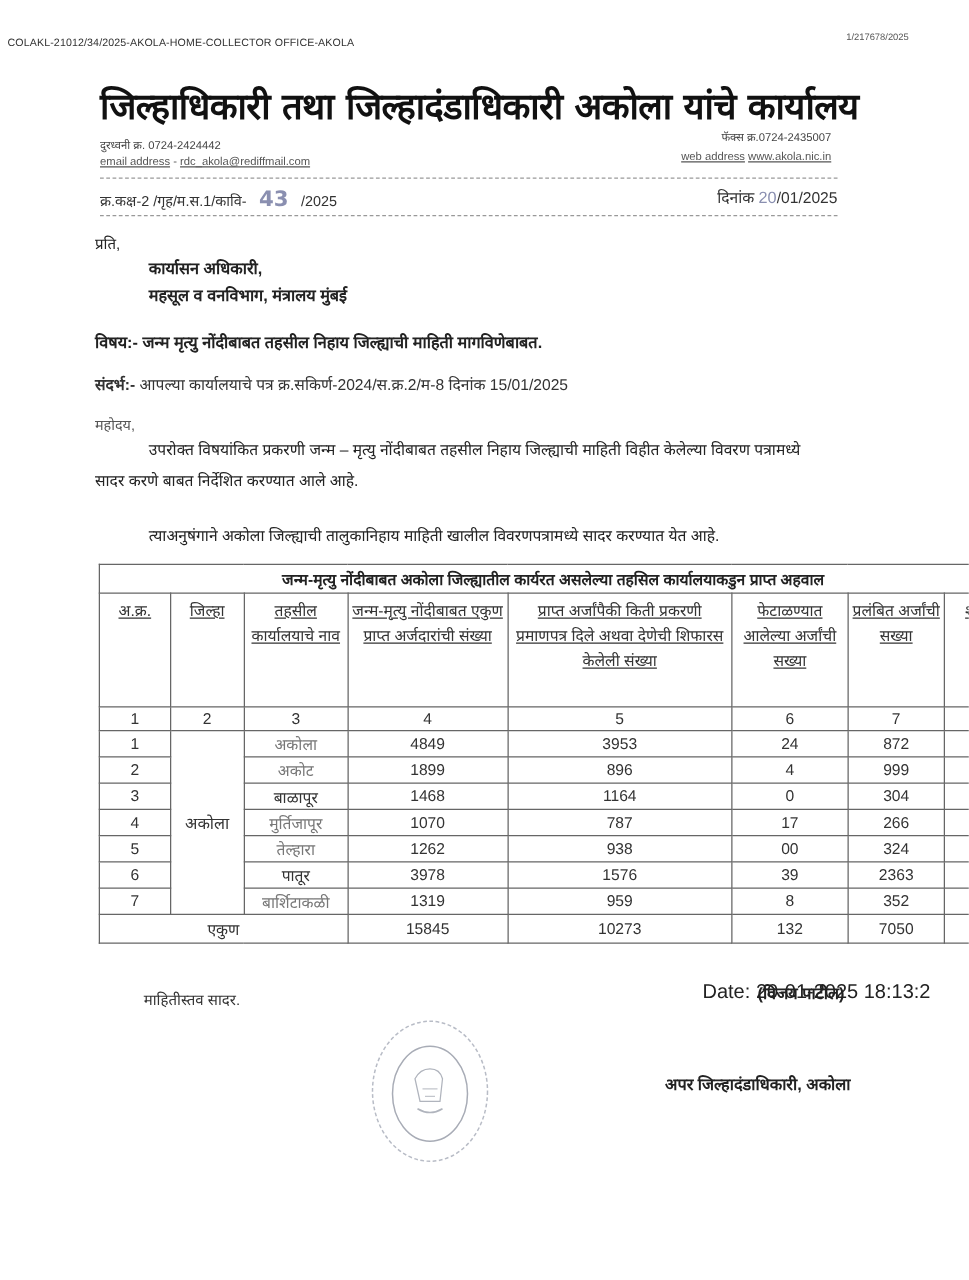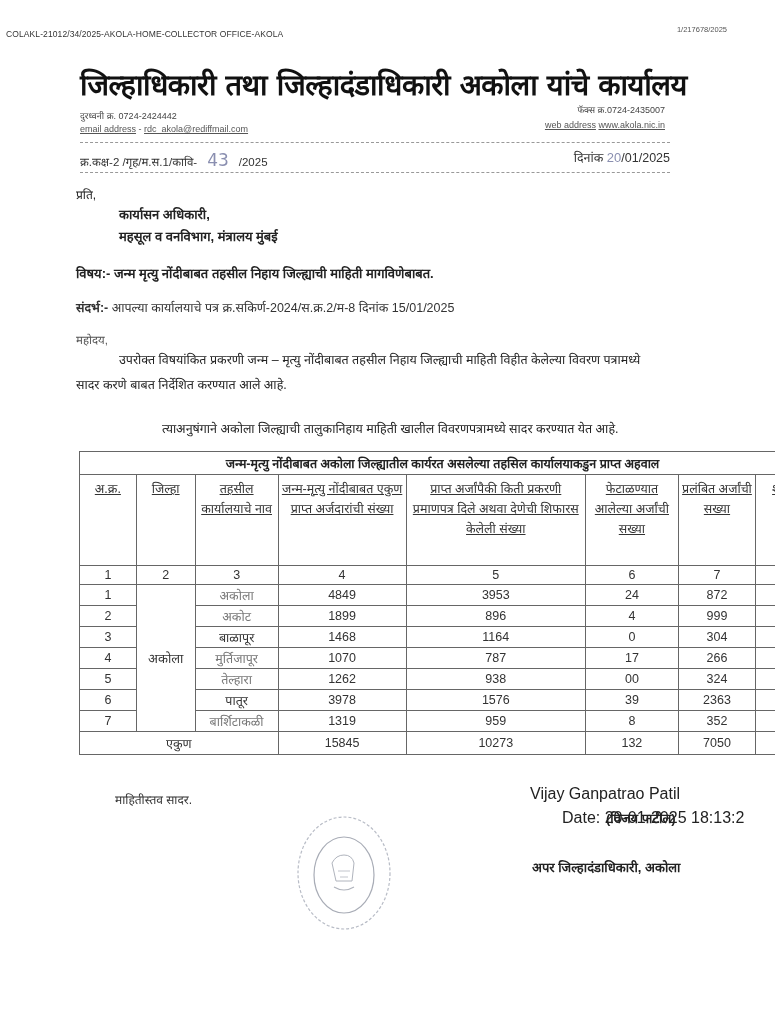--- a/index.html
+++ b/index.html
@@ -11,33 +11,33 @@
   .doc-id { left: 6px; top: 29px; font-size: 8.5px; letter-spacing: 0.1px; color: #333; }
   .page-ref { right: 48px; top: 25px; font-size: 7.5px; color: #555; }
   .office-title { left: 80px; top: 64px; font-size: 29px; font-weight: bold; color: #111; letter-spacing: -0.5px; white-space: nowrap; font-family: "DejaVu Sans", sans-serif; }
   .phone { left: 80px; top: 109px; font-size: 9px; color: #444; }
   .email { left: 80px; top: 124px; font-size: 9px; color: #555; }
   .email span, .web span { text-decoration: underline; }
   .fax { right: 110px; top: 103px; font-size: 9px; color: #444; }
   .web { right: 110px; top: 120px; font-size: 9px; color: #555; }
   .rule { left: 80px; width: 590px; border-top: 1px dashed #999; height: 0; }
   .ref-no { left: 80px; top: 150px; font-size: 11.5px; color: #333; }
-  .ref-no .hand { color: #8a8fb0; font-size: 17px; font-family: "DejaVu Sans", sans-serif; margin: 0 10px; }
+  .ref-no .hand { color: #8a8fb0; font-size: 17px; font-family: "DejaVu Sans", sans-serif; margin: 0 10px; font-weight: bold; }
   .date { right: 105px; top: 149px; font-size: 12.5px; color: #333; }
   .date .hand { color: #8a8fb0; font-size: 13px; }
   .to { left: 76px; top: 186px; font-size: 12px; color: #222; }
   .addr1 { left: 119px; top: 205px; font-size: 13px; font-weight: bold; color: #222; }
   .addr2 { left: 119px; top: 227px; font-size: 13px; font-weight: bold; color: #222; }
   .subject { left: 76px; top: 264px; font-size: 13px; font-weight: bold; color: #222; }
   .reference { left: 76px; top: 299px; font-size: 12.5px; color: #333; }
   .reference b { font-weight: bold; }
   .salutation { left: 76px; top: 332px; font-size: 11.5px; color: #555; }
   .para1 { left: 119px; top: 351px; font-size: 12.5px; color: #222; white-space: nowrap; }
   .para1b { left: 76px; top: 376px; font-size: 12.5px; color: #222; }
-  .para2 { left: 119px; top: 420px; font-size: 12.5px; color: #222; margin-left: 43px; }
+  .para2 { left: 119px; top: 420px; font-size: 12.5px; color: #222; }
 
   table.report {
     position: absolute; left: 79px; top: 451px; width: 727px;
     border-collapse: collapse; font-size: 12.5px; color: #333;
   }
   table.report td, table.report th {
     border: 1px solid #666; text-align: center; padding: 0 2px; font-weight: normal;
   }
   table.report .caption-row td { height: 22px; font-weight: bold; font-size: 12.5px; color: #222; }
   table.report .head-row th { height: 86px; vertical-align: top; padding-top: 4px; line-height: 20px; color: #333; text-decoration: underline; }
@@ -224,20 +224,19 @@
   <svg width="100" height="130" viewBox="0 0 100 130">
     <ellipse cx="52" cy="62" rx="46" ry="56" fill="none" stroke="#b8bcc6" stroke-width="1.2" stroke-dasharray="3 2"></ellipse>
     <ellipse cx="52" cy="64" rx="30" ry="38" fill="none" stroke="#a8acb6" stroke-width="1.2"></ellipse>
     <path d="M40 52 Q44 44 52 44 Q60 44 62 52 L60 70 L44 70 Z" fill="none" stroke="#b0b4bd" stroke-width="1"></path>
     <path d="M42 76 Q52 82 62 76" fill="none" stroke="#b0b4bd" stroke-width="1.2"></path>
     <path d="M46 60 L58 60 M48 66 L56 66" stroke="#c2c5cc" stroke-width="1"></path>
   </svg>
 </div>
 
 <div class="abs sig-block">
-  <div>Vijay Ganpatrao Patil</div>
   <div class="sig-date">
     <span>Date:</span>
     <span>20-01-2025 18:13:2</span>
     <span class="sig-overlay">(विजय पाटील)</span>
   </div>
 </div>
 <div class="abs designation">अपर जिल्हादंडाधिकारी, अकोला</div>
 
 </body></html>

